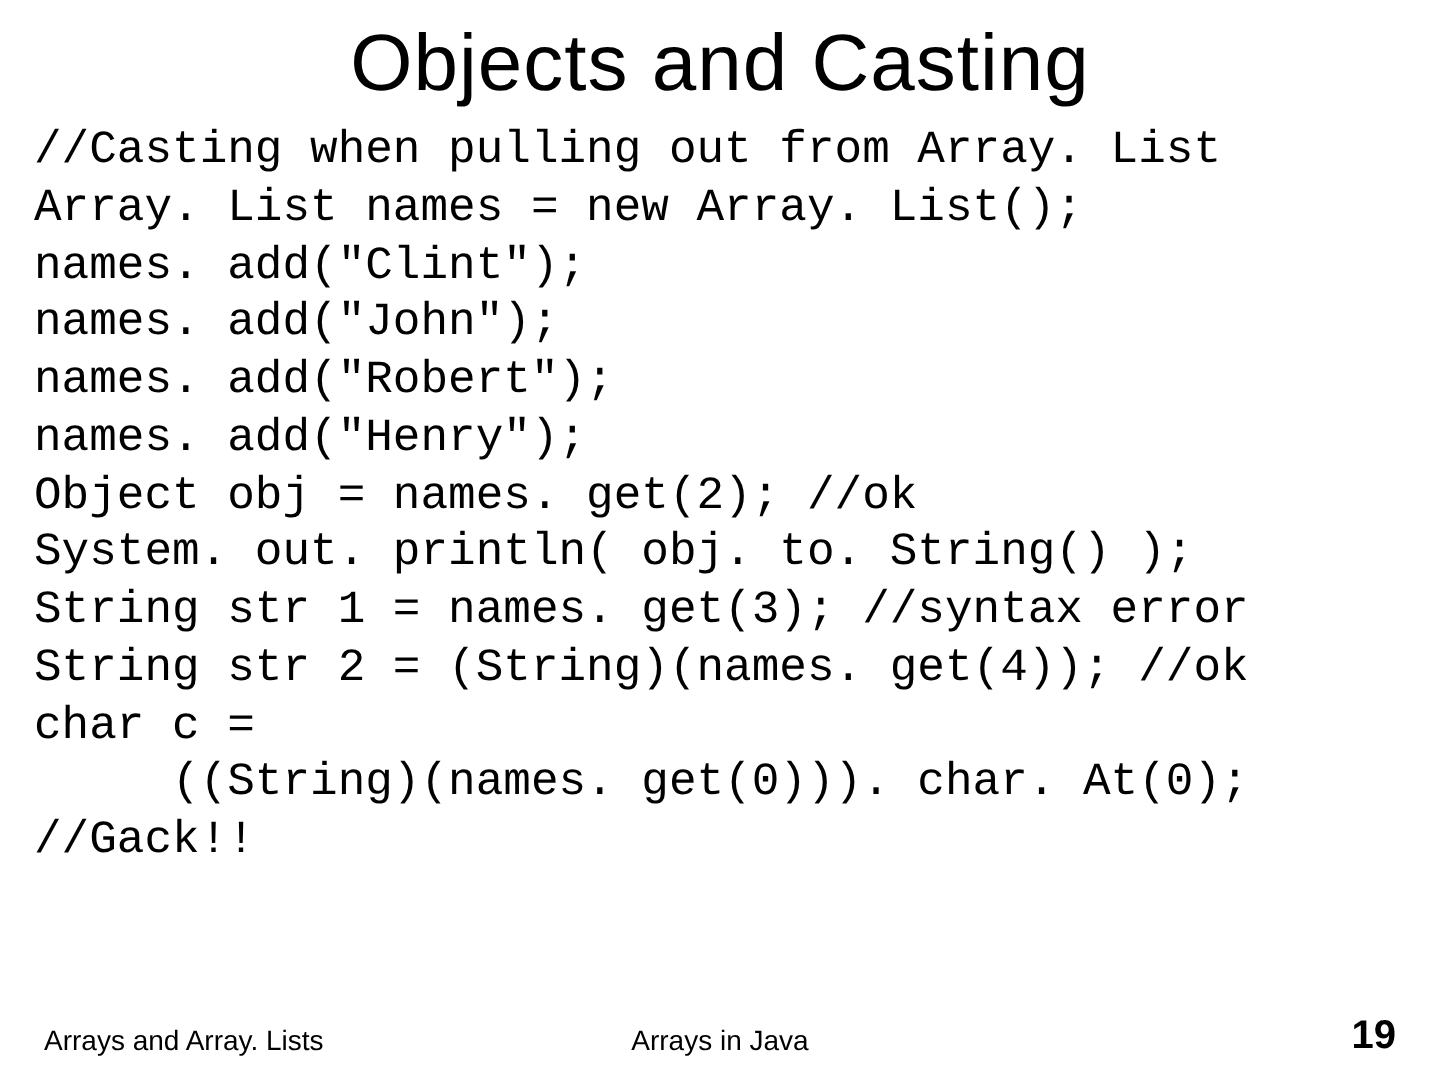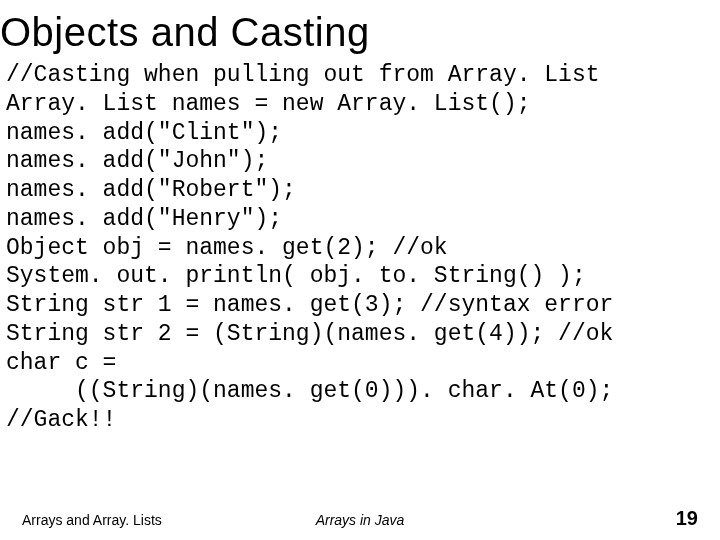--- a/index.html
+++ b/index.html
@@ -12,33 +12,33 @@
     color: #000;
     overflow: hidden;
   }
   .slide {
     position: relative;
     width: 720px;
     height: 540px;
     box-sizing: border-box;
   }
   .title {
-    text-align: left;
+    text-align: center;
     font-size: 40px;
     font-weight: 400;
     padding-top: 10px;
     padding-bottom: 6px;
     letter-spacing: 0.5px;
   }
   .code {
     font-family: "Courier New", Courier, monospace;
     font-size: 23px;
     line-height: 1.25;
     white-space: pre;
-    padding: 0 6px;
+    padding: 0 17px;
   }
   .footer {
     position: absolute;
     left: 0;
     right: 0;
     bottom: 12px;
     height: 24px;
     font-size: 14px;
   }
   .footer-left {
@@ -46,21 +46,20 @@
     left: 22px;
     bottom: 0;
     text-align: right;
   }
   .footer-center {
     position: absolute;
     left: 0;
     right: 0;
     bottom: 0;
     text-align: center;
-    font-style: italic;
   }
   .footer-right {
     position: absolute;
     right: 22px;
     bottom: -2px;
     font-size: 20px;
     font-weight: 700;
     margin-top: 45px;
   }
 </style>

